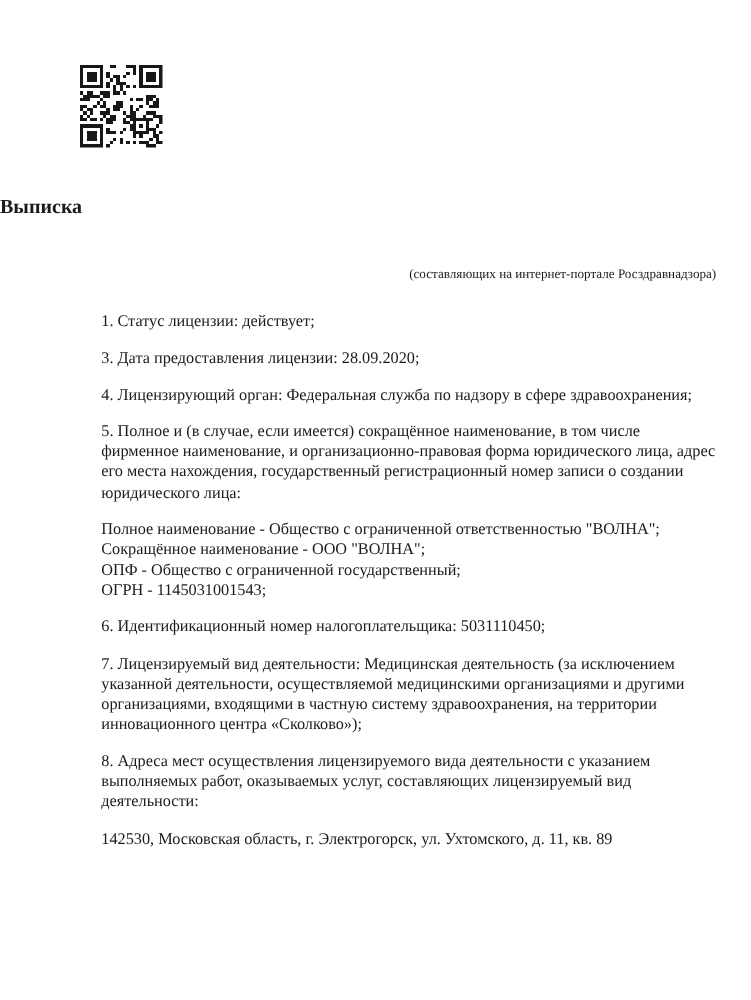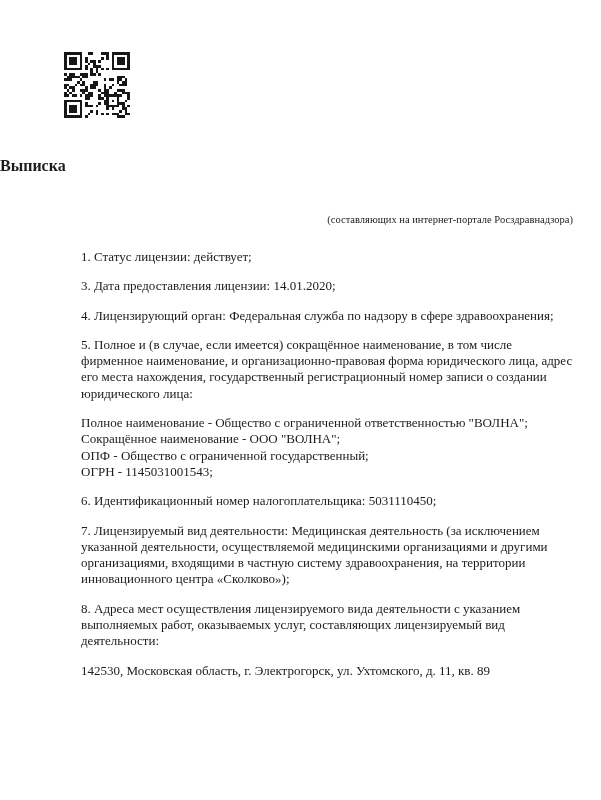--- a/index.html
+++ b/index.html
@@ -333,21 +333,21 @@
   </div>
 
   <div class="title-block">
     <div class="title-line">Выписка</div>
   </div>
 
   <div class="formed-note">(составляющих на интернет-портале Росздравнадзора)</div>
 
   <div class="body">
     <p class="para">1. Статус лицензии: действует;</p>
-    <p class="para">3. Дата предоставления лицензии: 14.01.2020;</p>
+    <p class="para">3. Дата предоставления лицензии: 28.09.2020;</p>
     <p class="para">4. Лицензирующий орган: Федеральная служба по надзору в сфере здравоохранения;</p>
     <p class="para">5. Полное и (в случае, если имеется) сокращённое наименование, в том числе фирменное наименование, и организационно-правовая форма юридического лица, адрес его места нахождения, государственный регистрационный номер записи о создании юридического лица:</p>
 
     <div class="para company-block">
       <div class="line">Полное наименование - Общество с ограниченной ответственностью "ВОЛНА";</div>
       <div class="line">Сокращённое наименование - ООО "ВОЛНА";</div>
       <div class="line">ОПФ - Общество с ограниченной государственный;</div>
       <div class="line">ОГРН - 1145031001543;</div>
     </div>
 

